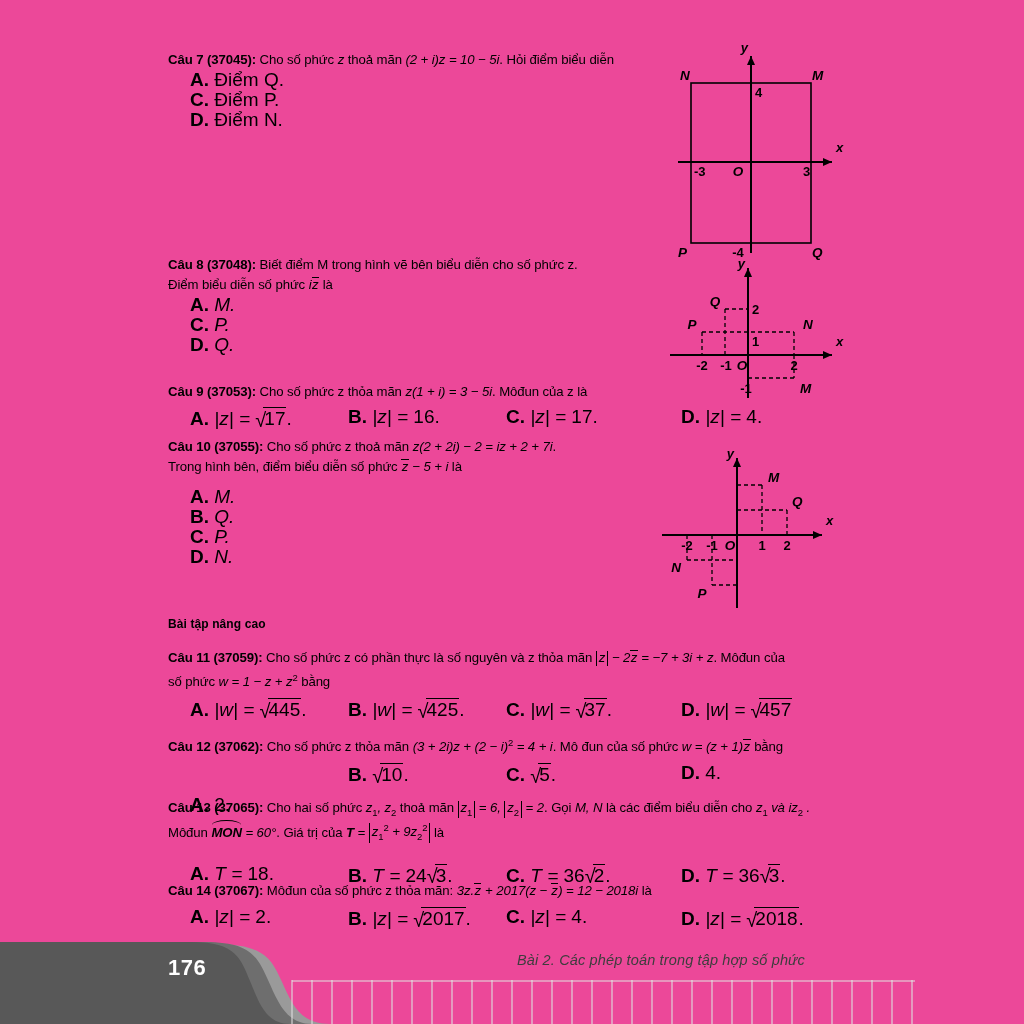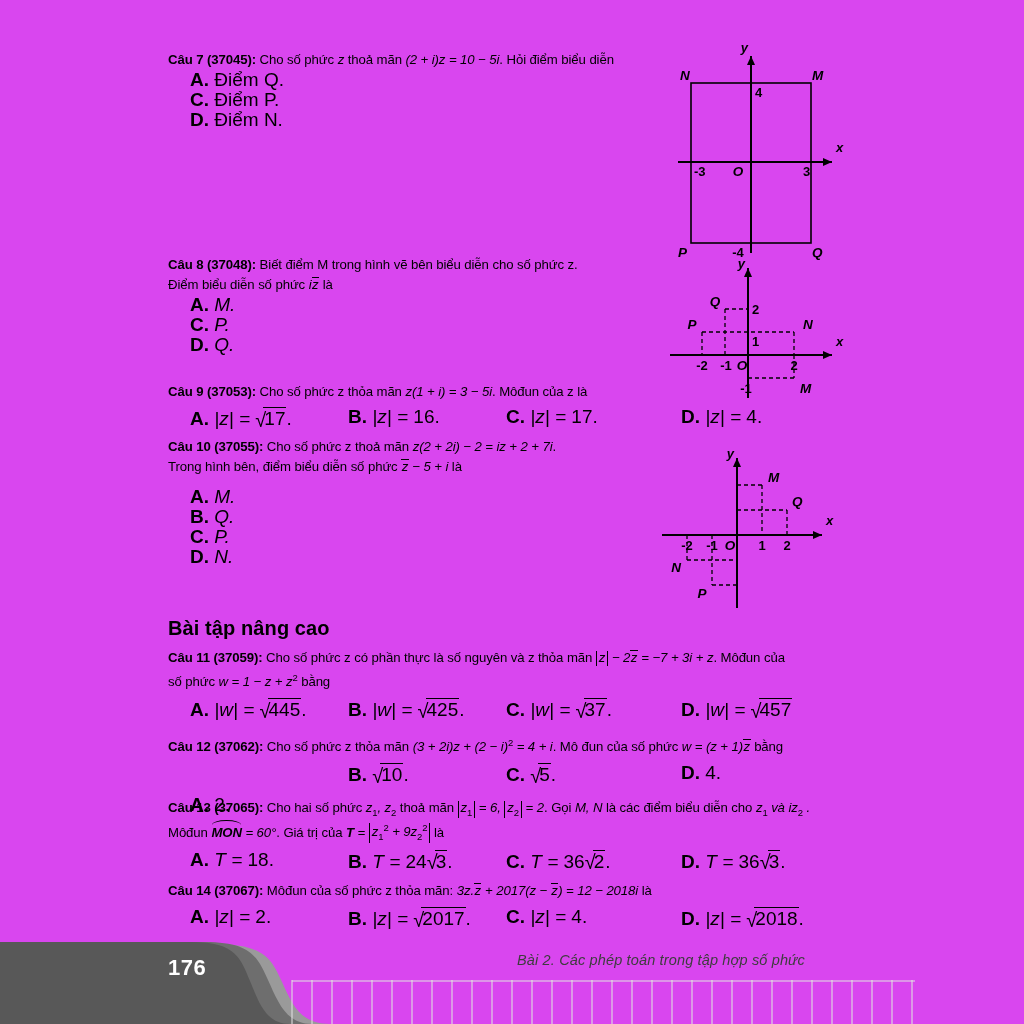--- a/index.html
+++ b/index.html
@@ -11,21 +11,21 @@
     width: 1024px;
     height: 1024px;
     position: relative;
     font-family: "Liberation Sans", sans-serif;
     color: #000;
     overflow: hidden;
   }
   .page {
     position: absolute;
     inset: 0;
-    background: #d946ef;
+    background: #ec4899;
   }
 
   
   .q-block { position: absolute; }
   .q-line {
     font-size: 13.2px;
     line-height: 20px;
     white-space: nowrap;
     letter-spacing: -0.1px;
   }
@@ -70,21 +70,21 @@
     position: absolute;
     left: 1px; right: 1px; top: -3px;
     height: 4px;
     border-top: 1.2px solid #000;
     border-radius: 50% 50% 0 0 / 100% 100% 0 0;
   }
 
   
   .section-title {
     position: absolute;
-    font-size: 20px;
+    font-size: 12px;
     font-weight: bold;
     letter-spacing: 0.1px;
   }
 
   
   .figure { position: absolute; }
   .fig-svg { display: block; }
 
   
   .footer { position: absolute; left: 0; bottom: 0; width: 1024px; height: 94px; }
@@ -367,21 +367,21 @@
       <span>là các điểm biểu diễn cho</span>
       <span class="math">z<span class="sub">1</span> và <span style="font-style:italic;">i</span>z<span class="sub">2</span> .</span>
     </div>
     <div class="q-line">
       <span>Môđun</span>
       <span class="math"><span class="angarc" style="font-weight:bold;">MON</span> = 60°</span><span>. Giá trị của</span>
       <span class="math" style="font-weight:bold;">T</span>
       <span class="math">= <span class="absb">z<span class="sub">1</span><span class="sup">2</span> + 9z<span class="sub">2</span><span class="sup">2</span></span></span>
       <span>là</span>
     </div>
-    <div class="opts-row" style="margin-top:7px;">
+    <div class="opts-row" style="margin-top:21px;">
       <div class="opt" style="left:22px;">
         <b>A.</b>
         <span class="math">T =</span>
         <span>18</span><span>.</span>
       </div>
       <div class="opt" style="left:180px;">
         <b>B.</b>
         <span class="math">T =</span>
         <span>24</span><span class="sqrt"><span class="rad">√</span><span class="rand">3</span></span><span>.</span>
       </div>

